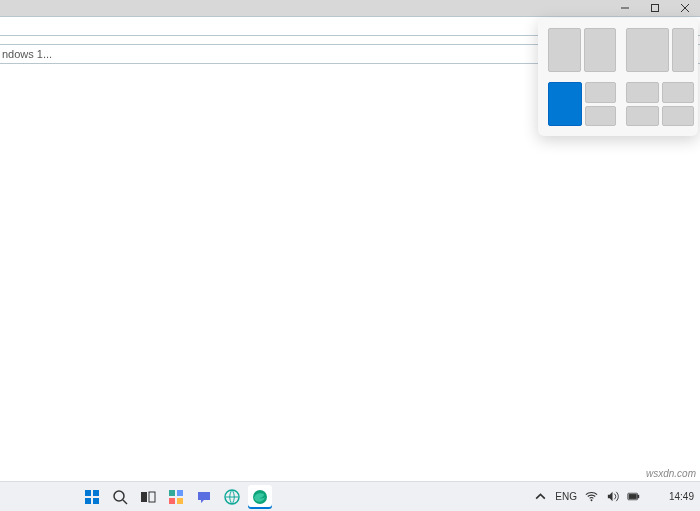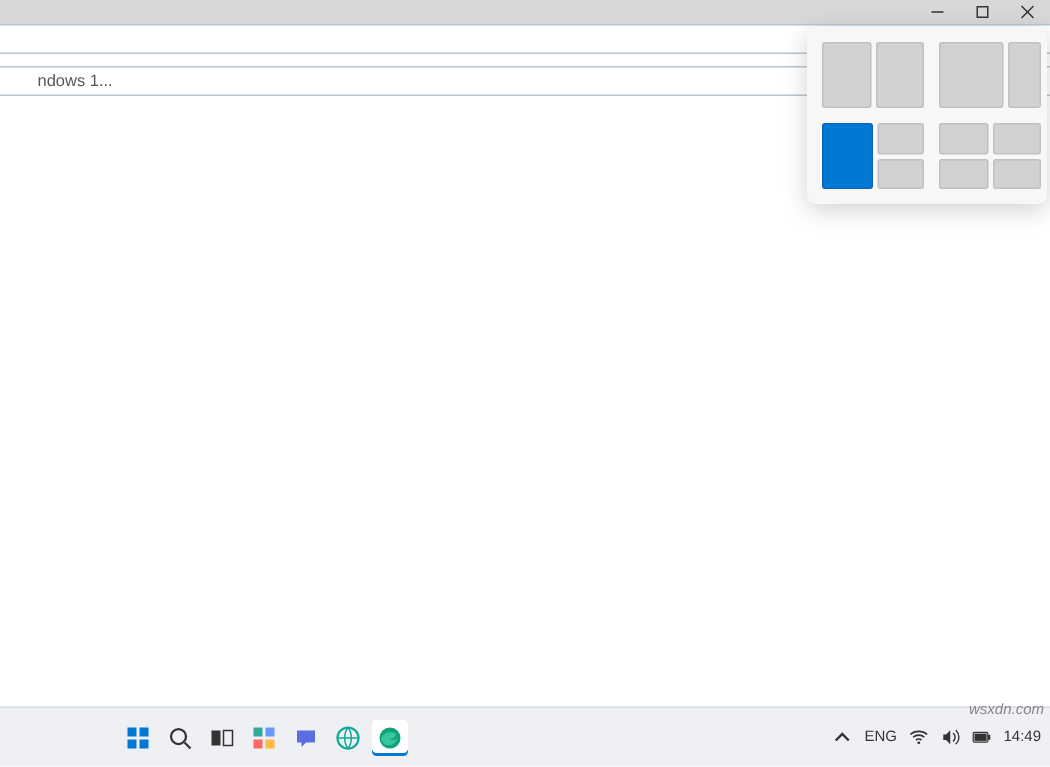--- a/index.html
+++ b/index.html
@@ -7,42 +7,42 @@
 
   
   .titlebar { position: absolute; top: 0; left: 0; right: 0; height: 16px; background: #d8d8d8; display: flex; justify-content: flex-end; align-items: center; }
   .win-btn { width: 30px; height: 16px; display: flex; align-items: center; justify-content: center; cursor: pointer; color: #333; }
   .win-btn svg { width: 10px; height: 10px; }
 
   
   .urlbar { position: absolute; top: 16px; left: 0; right: 0; height: 20px; border-top: 1px solid #b8c6cf; border-bottom: 1px solid #b8c6cf; background: #fff; }
   
   .tabbar { position: absolute; top: 44px; left: 0; right: 0; height: 20px; border-top: 1px solid #b8c6cf; border-bottom: 1px solid #b8c6cf; background: #fff; display: flex; align-items: center; padding-left: 2px; font-size: 11px; color: #555; }
-  .tabbar span { white-space: nowrap; margin-left: 23px; }
+  .tabbar span { white-space: nowrap; }
 
   
   .content { position: absolute; top: 64px; left: 0; right: 0; bottom: 30px; background: #fff; }
 
   
   .snap-flyout { position: absolute; top: 18px; right: 2px; width: 160px; background: #f7f7f7; border-radius: 6px; box-shadow: 0 4px 16px rgba(0,0,0,0.18); padding: 10px; display: grid; grid-template-columns: 1fr 1fr; gap: 10px; z-index: 10; }
   .layout { display: flex; gap: 3px; width: 68px; height: 44px; }
   .cell { background: #d2d2d2; border: 1px solid #c0c0c0; border-radius: 2px; cursor: pointer; }
   .cell.sel { background: #0078d4; border-color: #0068c4; }
   .layout-col { display: flex; flex-direction: column; gap: 3px; }
   .f1 { flex: 1; } .f2 { flex: 2; }
 
   
-  .taskbar { position: absolute; left: 0; right: 0; bottom: 0; height: 40px; background: #eef0f4; border-top: 1px solid #d8dde4; display: flex; align-items: center; }
+  .taskbar { position: absolute; left: 0; right: 0; bottom: 0; height: 30px; background: #eef0f4; border-top: 1px solid #d8dde4; display: flex; align-items: center; }
   .task-center { position: absolute; left: 50%; transform: translateX(-270px); display: flex; gap: 4px; align-items: center; height: 100%; }
   .task-icon { width: 24px; height: 24px; border-radius: 3px; display: flex; align-items: center; justify-content: center; cursor: pointer; }
   .task-icon.active { background: #ffffff; box-shadow: inset 0 -2px 0 #0078d4; }
   .tray { position: absolute; right: 6px; display: flex; align-items: center; gap: 8px; height: 100%; font-size: 10px; color: #333; }
   .tray-icon { cursor: pointer; display:flex; align-items:center; justify-content:center; }
   .tray svg { width: 13px; height: 13px; }
-  .clock { display: flex; flex-direction: column; line-height: 1; text-align: right; font-size: 10px; }
+  .clock { display: flex; flex-direction: column; line-height: 1; text-align: right; font-size: 10px; margin-left: 21px; }
 
   .watermark { position:absolute; right:4px; bottom:32px; font-size:10px; color:#888;font-style:italic;}
 </style>
 </head>
 <body>
 
 <div class="titlebar">
   <div class="win-btn" title="minimize">
     <svg viewBox="0 0 10 10">
         <line x1="1" y1="5" x2="9" y2="5" stroke="#333" stroke-width="1"></line>

